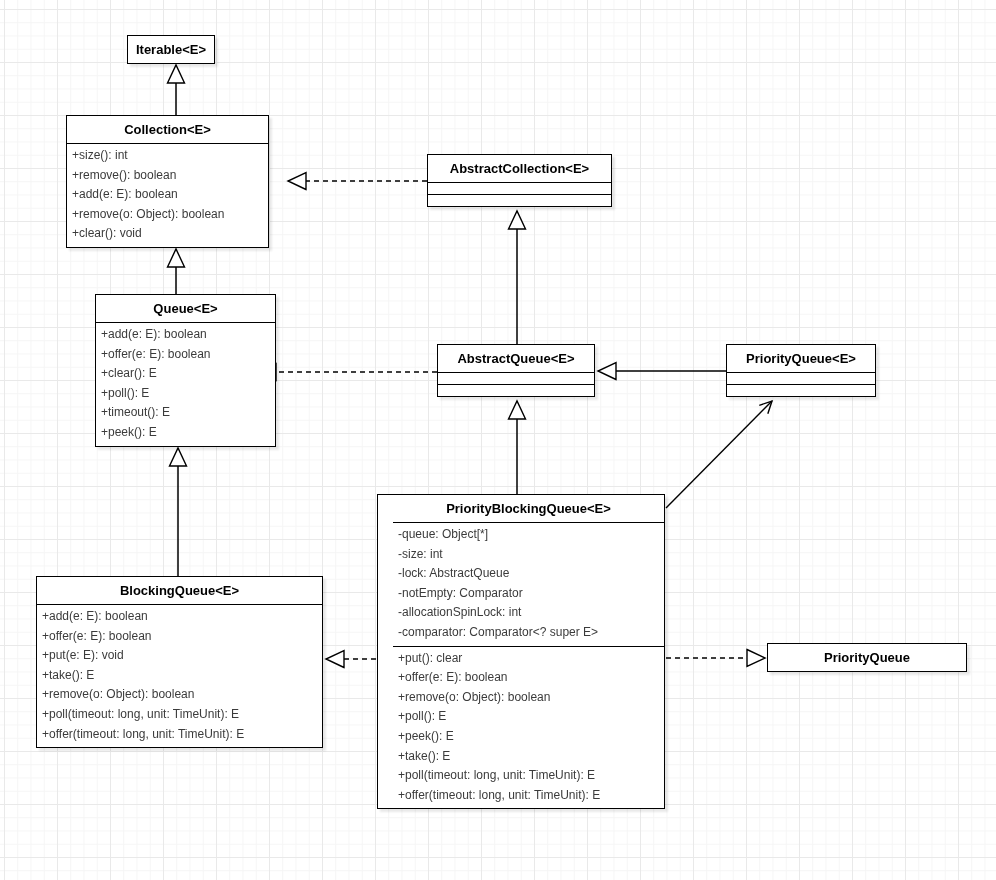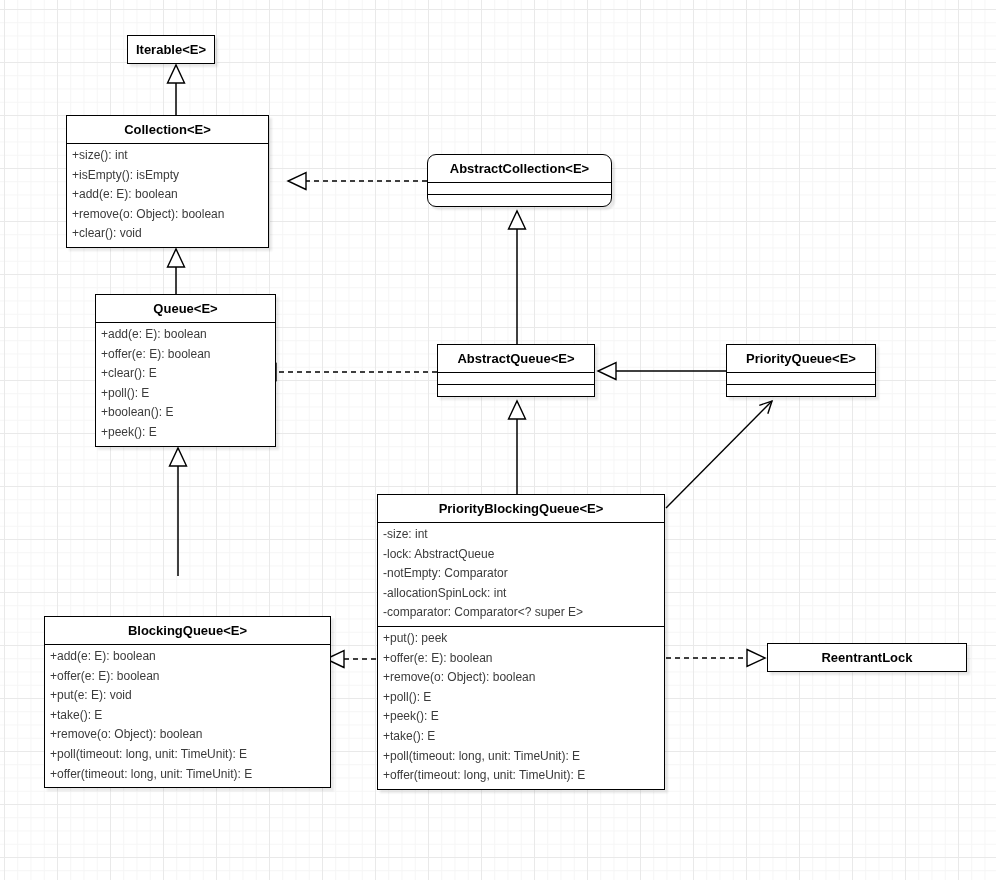--- a/index.html
+++ b/index.html
@@ -98,88 +98,89 @@
   </svg>
 
   <div class="uml-class" style="left:127px; top:35px; width:88px;">
     <div class="uml-title">Iterable&lt;E&gt;</div>
   </div>
 
   <div class="uml-class" style="left:66px; top:115px; width:203px;">
     <div class="uml-title">Collection&lt;E&gt;</div>
     <div class="uml-members">
       <div class="uml-member">+size(): int</div>
-      <div class="uml-member">+isEmpty(): isEmpty</div>
+      <div class="uml-member">+remove(): boolean</div>
       <div class="uml-member">+add(e: E): boolean</div>
       <div class="uml-member">+remove(o: Object): boolean</div>
       <div class="uml-member">+clear(): void</div>
     </div>
   </div>
 
-  <div class="uml-class" style="left:427px; top:154px; width:185px;border-radius:9px;">
+  <div class="uml-class" style="left:427px; top:154px; width:185px;">
     <div class="uml-title">AbstractCollection&lt;E&gt;</div>
     <div class="uml-empty"></div>
     <div class="uml-empty"></div>
   </div>
 
   <div class="uml-class" style="left:95px; top:294px; width:181px;">
     <div class="uml-title">Queue&lt;E&gt;</div>
     <div class="uml-members">
       <div class="uml-member">+add(e: E): boolean</div>
       <div class="uml-member">+offer(e: E): boolean</div>
       <div class="uml-member">+clear(): E</div>
       <div class="uml-member">+poll(): E</div>
-      <div class="uml-member">+boolean(): E</div>
+      <div class="uml-member">+timeout(): E</div>
       <div class="uml-member">+peek(): E</div>
     </div>
   </div>
 
   <div class="uml-class" style="left:726px; top:344px; width:150px;">
     <div class="uml-title">PriorityQueue&lt;E&gt;</div>
     <div class="uml-empty"></div>
     <div class="uml-empty"></div>
   </div>
 
   <div class="uml-class" style="left:437px; top:344px; width:158px;">
     <div class="uml-title">AbstractQueue&lt;E&gt;</div>
     <div class="uml-empty"></div>
     <div class="uml-empty"></div>
   </div>
 
-  <div class="uml-class" style="left:44px; top:576px; width:287px;margin-top:40px;">
+  <div class="uml-class" style="left:36px; top:576px; width:287px;">
     <div class="uml-title">BlockingQueue&lt;E&gt;</div>
     <div class="uml-members">
       <div class="uml-member">+add(e: E): boolean</div>
       <div class="uml-member">+offer(e: E): boolean</div>
       <div class="uml-member">+put(e: E): void</div>
       <div class="uml-member">+take(): E</div>
       <div class="uml-member">+remove(o: Object): boolean</div>
       <div class="uml-member">+poll(timeout: long, unit: TimeUnit): E</div>
       <div class="uml-member">+offer(timeout: long, unit: TimeUnit): E</div>
     </div>
   </div>
 
-  <div class="uml-class" style="left:377px; top:494px; width:288px;">
+  <div class="uml-class" style="left:377px; top:494px; width:288px;padding-left:15px;">
     <div class="uml-title">PriorityBlockingQueue&lt;E&gt;</div>
     <div class="uml-members">
+      <div class="uml-member">-queue: Object[*]</div>
       <div class="uml-member">-size: int</div>
       <div class="uml-member">-lock: AbstractQueue</div>
       <div class="uml-member">-notEmpty: Comparator</div>
       <div class="uml-member">-allocationSpinLock: int</div>
       <div class="uml-member">-comparator: Comparator&lt;? super E&gt;</div>
     </div>
     <div class="uml-members">
-      <div class="uml-member">+put(): peek</div>
+      <div class="uml-member">+put(): clear</div>
       <div class="uml-member">+offer(e: E): boolean</div>
       <div class="uml-member">+remove(o: Object): boolean</div>
       <div class="uml-member">+poll(): E</div>
       <div class="uml-member">+peek(): E</div>
       <div class="uml-member">+take(): E</div>
       <div class="uml-member">+poll(timeout: long, unit: TimeUnit): E</div>
       <div class="uml-member">+offer(timeout: long, unit: TimeUnit): E</div>
     </div>
   </div>
 
   <div class="uml-class" style="left:767px; top:643px; width:200px;">
-    <div class="uml-title">ReentrantLock</div>
+    <div class="uml-title">PriorityQueue</div>
   </div>
 
 </div>
 
 </body></html>

